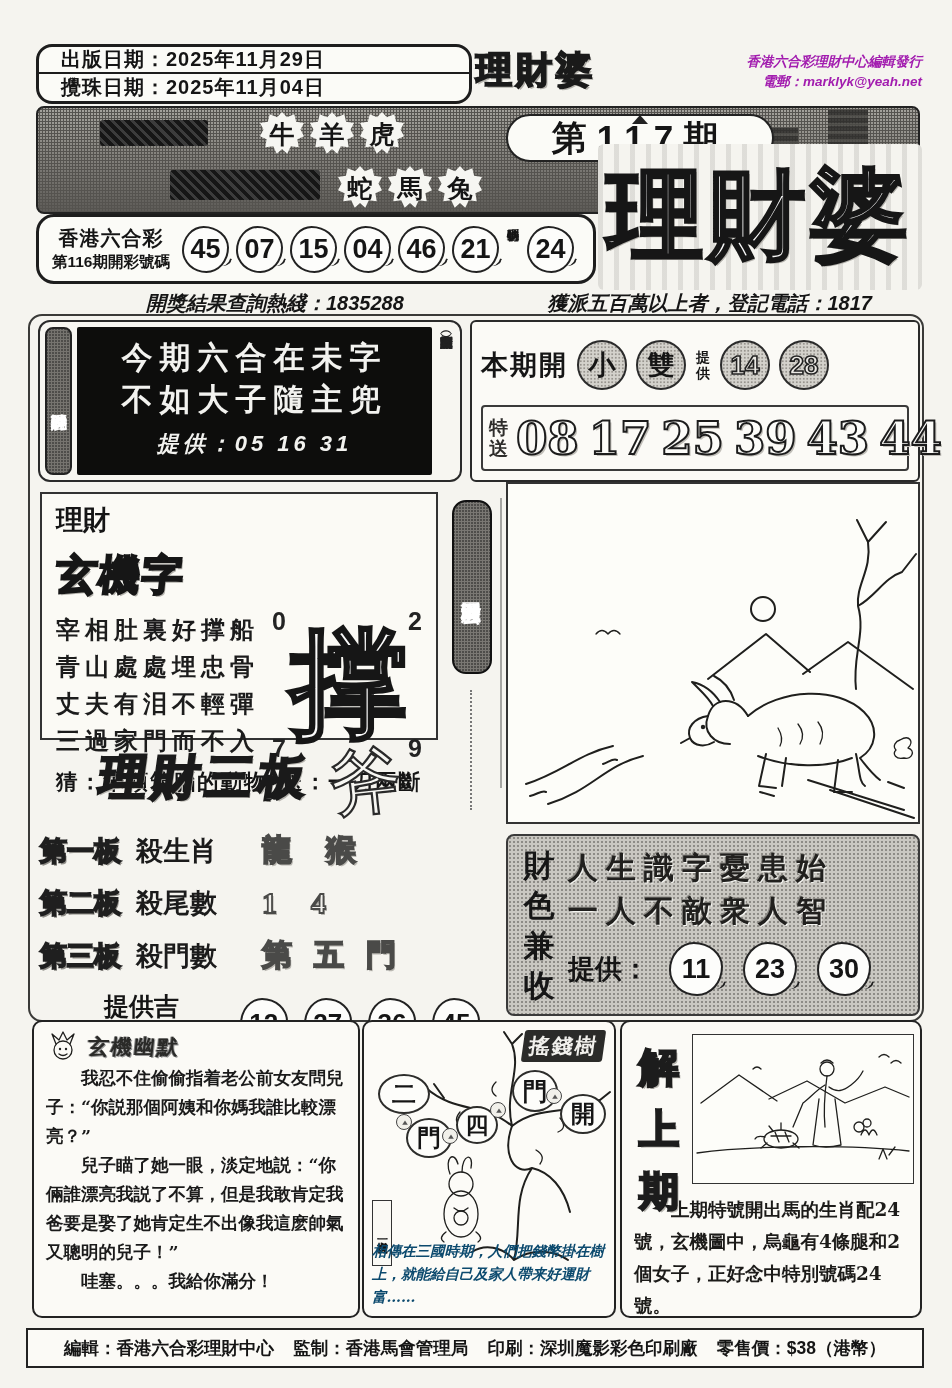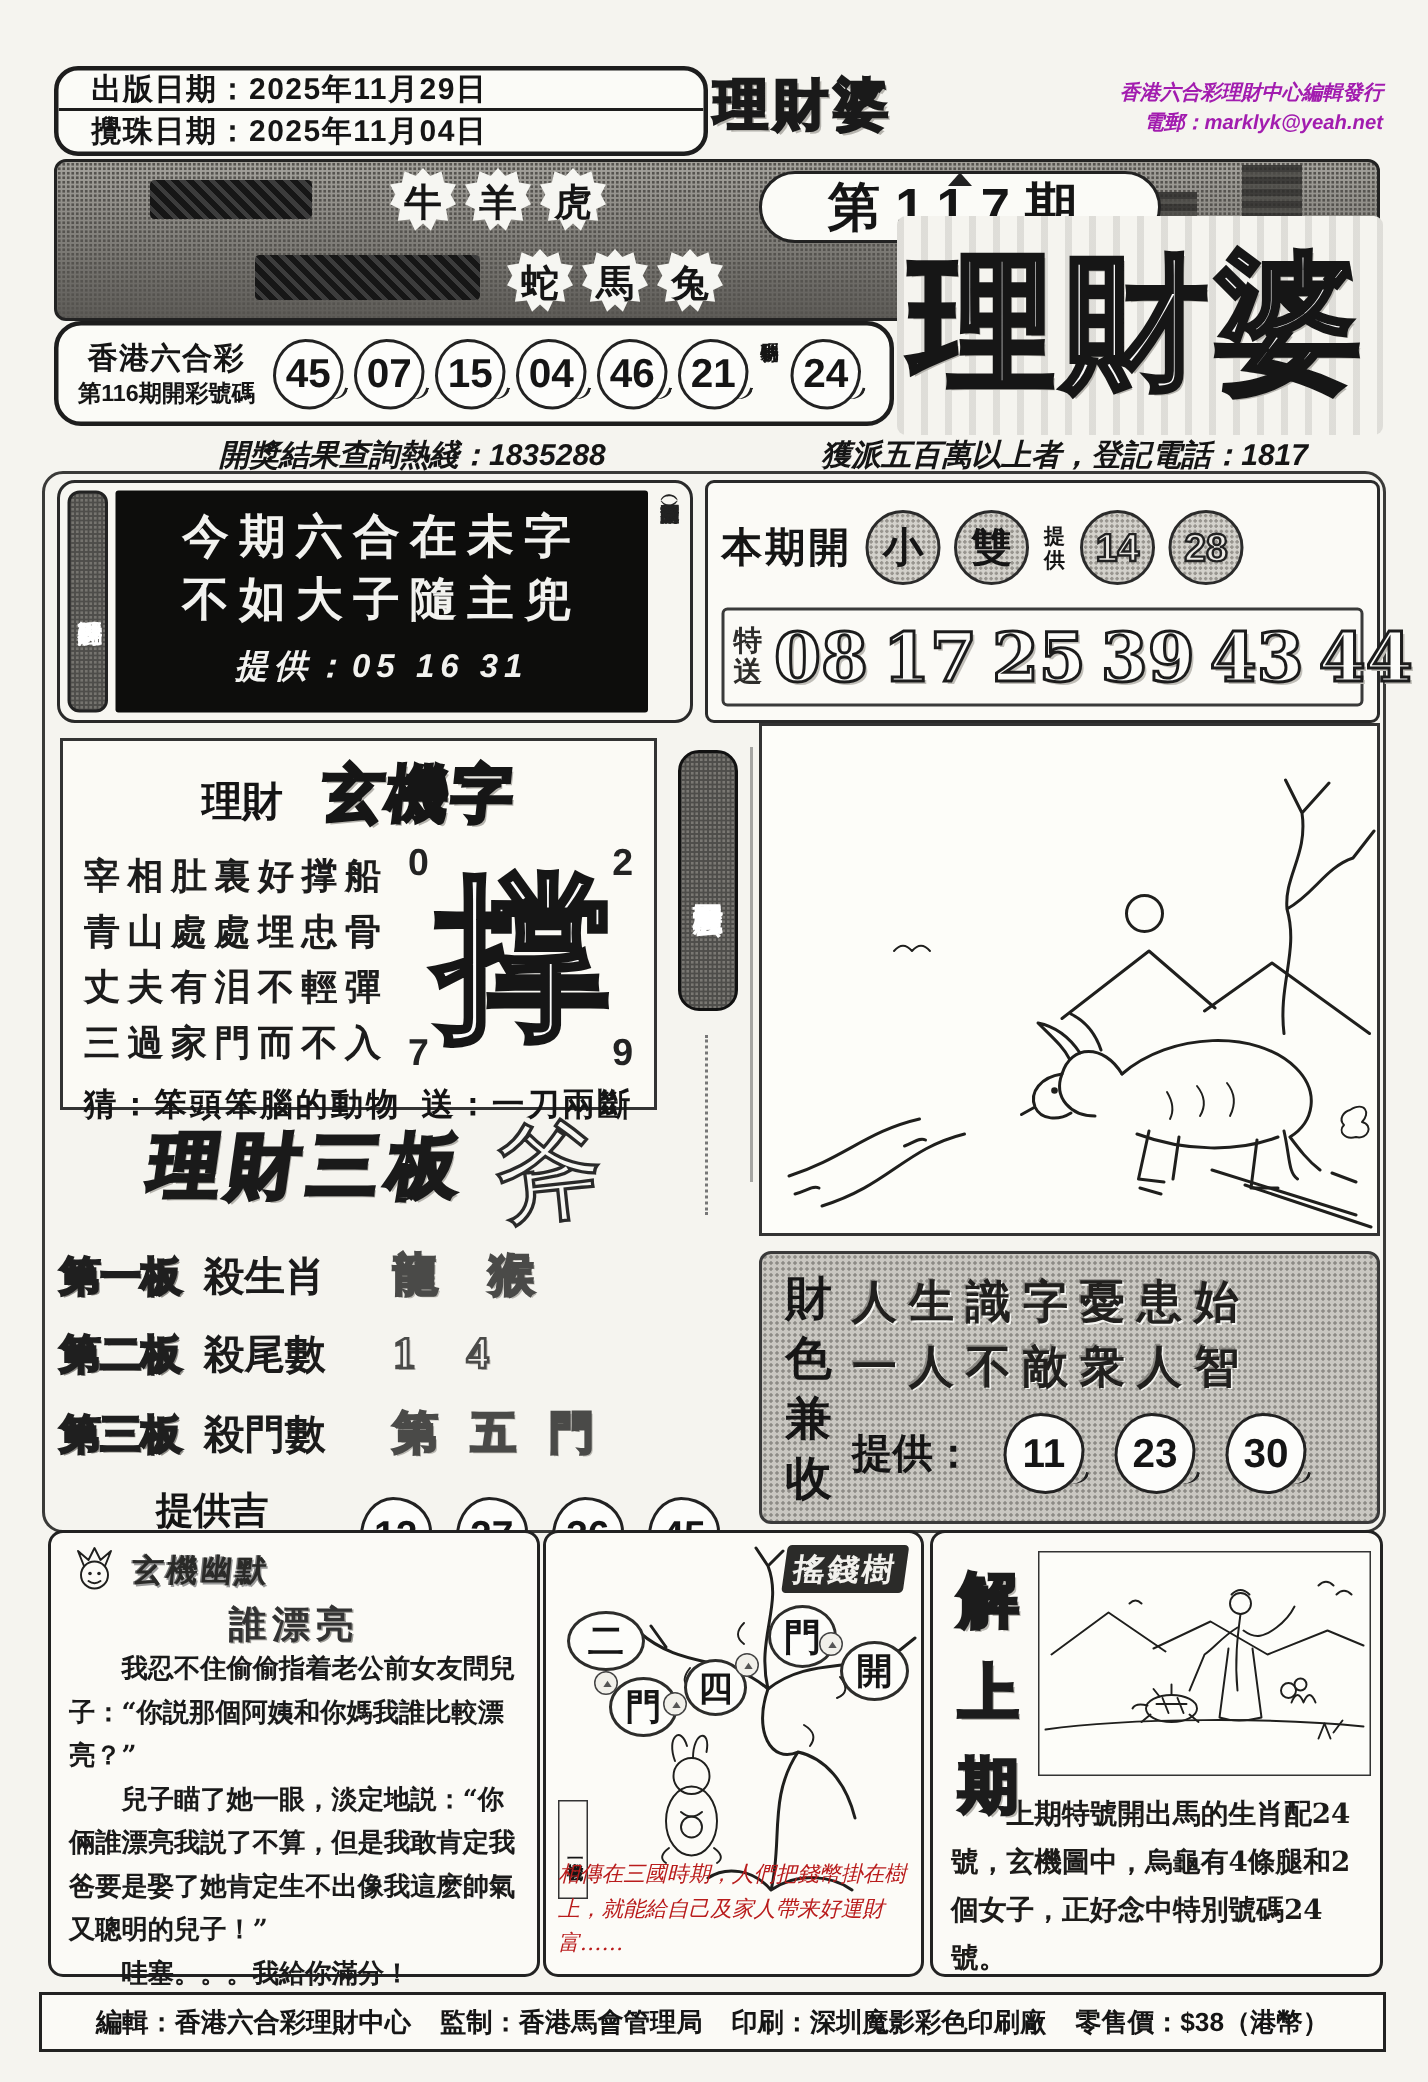--- a/index.html
+++ b/index.html
@@ -89,21 +89,21 @@
     background-color:#d4d2cc; background-image:radial-gradient(#97948e 1px, transparent 1.2px); background-size:3.5px 3.5px; }
   .coin.num span { font-size:26px; -webkit-text-stroke:1.6px #222; color:#eceae5; font-weight:900; }
   .tips-provide { font-size:14px; font-weight:bold; width:16px; line-height:16px; text-align:center; }
   .tips-r2 { margin-top:4px; border:2px solid #3a3a3a; border-radius:4px; height:66px; display:flex; align-items:center; padding:0 6px; gap:8px; }
   .send-label { font-size:19px; font-weight:900; width:22px; line-height:21px; text-align:center; color:#2e2d2b; }
   .send-nums { flex:1; display:flex; justify-content:space-around;gap:10px; }
   .send-nums span { font-size:45px; font-weight:bold; color:#fcfcf9; -webkit-text-stroke:2px #1c1c1c; text-shadow:2px 2px 0 #c0beb8; font-family:"DejaVu Serif",serif; }
 
   
   .word-box { left:40px; top:492px; width:398px; height:248px; border:2px solid #333; background:#fbfaf5; padding:8px 14px; }
-  .word-title { display:flex; align-items:baseline; gap:26px; justify-content:center; }
+  .word-title { display:flex; align-items:baseline; gap:10px; justify-content:center;flex-direction:column; }
   .word-title .b { font-size:27px; font-weight:900; }
   .word-title .m { font-size:41px; letter-spacing:2px; -webkit-text-stroke:2.4px #161616; transform:skewX(-6deg); }
   .word-body { display:flex; margin-top:8px; }
   .word-poem { flex:1; font-size:24px; line-height:37px; letter-spacing:5px; font-family:"DejaVu Serif",serif; font-weight:bold; color:#1c1c1c; }
   .word-char { position:relative; width:150px; height:150px; }
   .word-char .big { position:absolute; left:18px; top:0px; font-size:118px; line-height:150px; -webkit-text-stroke:2.6px #161616; text-shadow:none; }
   .word-char .c { position:absolute; font-size:25px; font-weight:bold; color:#232323; }
   .word-foot { display:flex; justify-content:space-between; margin-top:6px; font-size:21.5px; font-weight:bold; font-family:"DejaVu Serif",serif; letter-spacing:2px; }
 
   .mystic-strip { left:452px; top:500px; width:40px; height:174px; border-radius:14px; border:2px solid #111;
@@ -148,22 +148,22 @@
 
   .tree-box { left:362px; top:1020px; width:254px; height:298px; border:2px solid #222; border-radius:10px; background:#fcfbf7; overflow:hidden; }
   .tree-title { position:absolute; right:10px; top:8px; font-size:21px; font-weight:900; letter-spacing:2px; color:#f1f0ec;
     background:#2b2b29; padding:2px 6px; border-radius:3px; transform:skewX(-8deg); }
   .bubble { position:absolute; border:2px solid #2d2d2b; border-radius:50%; background:#fdfdfa;
     display:flex; align-items:center; justify-content:center; font-weight:900; font-family:"DejaVu Serif",serif; }
   .coin-dot { position:absolute; width:16px; height:16px; border:1.5px solid #444; border-radius:50%; background:#f1f0ea; }
   .coin-dot::after { content:""; position:absolute; left:4px; top:4px; border:4px solid transparent; border-bottom:6px solid #555; transform:scale(.7) translateY(-4px); }
   .tree-seal { position:absolute; left:8px; top:178px; width:20px; height:66px; border:1.5px solid #333; background:#faf9f4;
     font-size:11px; font-weight:bold; display:flex; align-items:center; justify-content:center; }
-  .tree-caption { position:absolute; left:8px; bottom:8px; width:238px; font-size:14.5px; line-height:23px; font-style:italic; font-weight:normal;
-    font-family:"DejaVu Serif",serif; color:#b91c1c; }
+  .tree-caption { position:absolute; left:8px; bottom:8px; width:238px; font-size:14.5px; line-height:23px; font-style:italic; font-weight:bold;
+    font-family:"DejaVu Serif",serif; color:#0c4a6e; }
 
   .last-box { left:620px; top:1020px; width:302px; height:298px; border:2px solid #222; border-radius:10px; background:#fbfaf6; }
   .last-side { position:absolute; left:10px; top:14px; width:54px; font-size:40px; font-weight:bold; line-height:62px; text-align:center;
     color:#f6f5f1; -webkit-text-stroke:2.4px #1c1c1c; text-shadow:2px 2px 0 #b9b7b1; font-family:"DejaVu Serif",serif; }
   .last-pic { position:absolute; left:70px; top:12px; width:222px; height:150px; border:1.5px solid #333; background:#fdfdf9; }
   .last-text { position:absolute; left:12px; top:172px; width:278px; font-size:18.5px; line-height:32px; font-weight:bold;
     font-family:"DejaVu Serif",serif; text-indent:2em; color:#1c1b19; }
 
   .footer-bar { left:26px; top:1328px; width:898px; height:40px; border:2.5px solid #222; background:#fbfaf6;
     display:flex; align-items:center; justify-content:space-between; padding:0 36px; font-size:17.5px; font-weight:900; }
@@ -365,21 +365,20 @@
     <div class="humor-head">
       <svg width="34" height="34" viewBox="0 0 34 34">
         <circle class="ln thin" cx="17" cy="20" r="9"></circle>
         <path class="ln thin" d="M10 14 L6 4 L13 10 L17 2 L21 10 L28 4 L24 14"></path>
         <circle cx="14" cy="19" r="1.2" fill="#222"></circle>
           <circle cx="20" cy="19" r="1.2" fill="#222"></circle>
         <path class="ln thin" d="M13 24 q 4 3 8 0"></path>
       </svg>
       <span class="humor-label">玄機幽默</span>
     </div>
-    <div class="humor-title">誰漂亮</div>
     <p class="humor-p">我忍不住偷偷指着老公前女友問兒子：“你説那個阿姨和你媽我誰比較漂亮？”</p>
     <p class="humor-p">兒子瞄了她一眼，淡定地説：“你倆誰漂亮我説了不算，但是我敢肯定我爸要是娶了她肯定生不出像我這麽帥氣又聰明的兒子！”</p>
     <p class="humor-p">哇塞。。。我給你滿分！</p>
   </div>
 
   <div class="abs tree-box">
     <svg class="abs" style="left:0;top:0;" width="254" height="240" viewBox="0 0 254 240">
       <path class="ln" d="M150 238 C 158 206 148 176 168 146 C 150 154 138 132 148 104 M168 146 C 186 150 200 166 206 190 M150 238 C 138 224 120 222 108 230 M150 238 C 168 226 190 228 204 238"></path>
       <path class="ln" d="M148 104 C 120 80 92 92 62 66 M62 66 L48 56 M80 76 L70 62 M148 104 C 176 82 206 94 236 78 M236 78 L246 70 M210 88 L220 74 M148 104 C 140 70 158 48 148 22 M148 22 L140 10 M148 22 L158 12"></path>
       <path class="ln thin" d="M96 90 q -8 10 2 14 M196 96 q 8 10 -2 14 M132 60 q -8 8 0 14 M172 128 q 10 6 4 14"></path>

